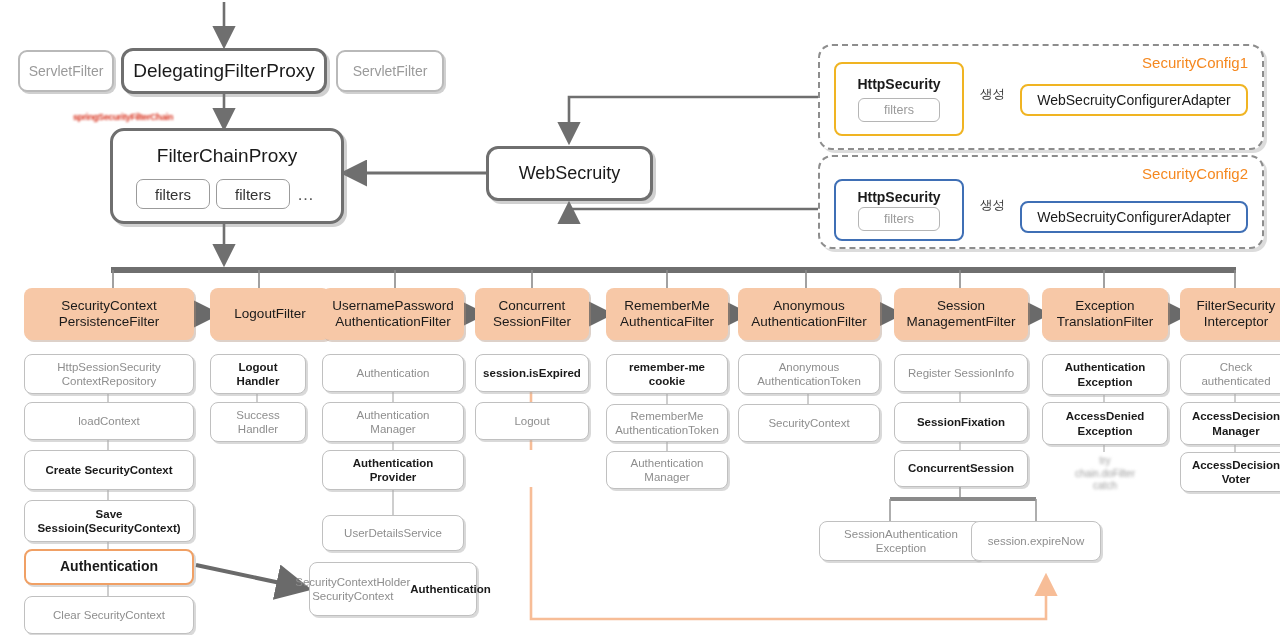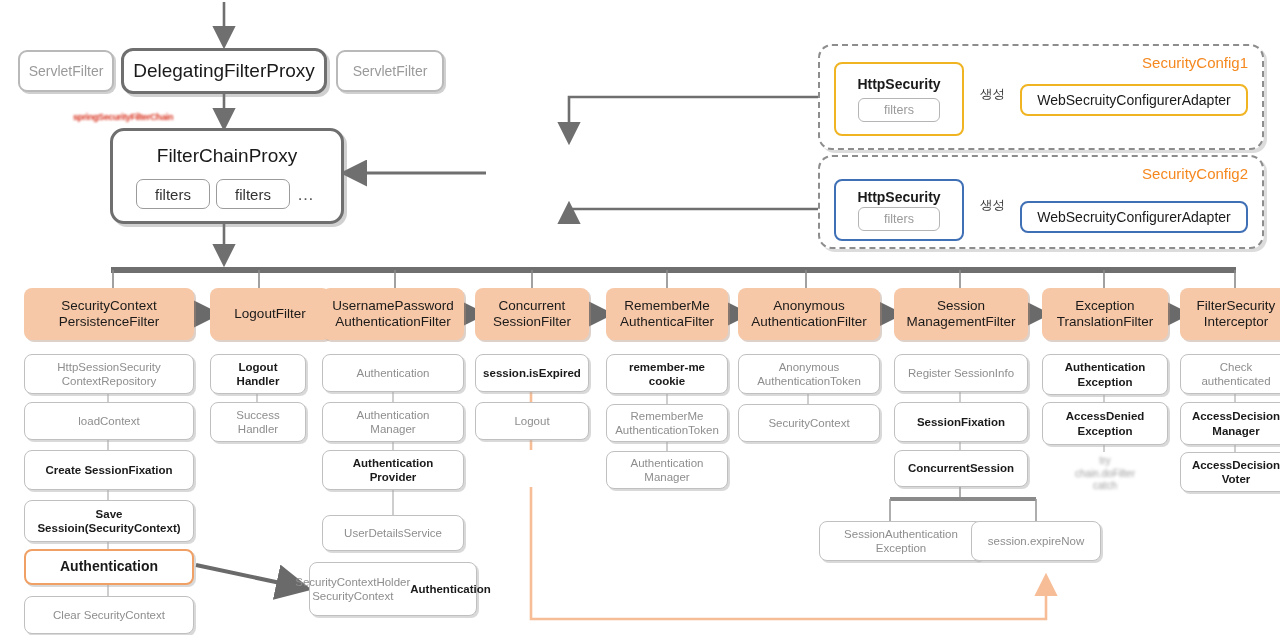--- a/index.html
+++ b/index.html
@@ -164,20 +164,21 @@
 
   <div class="redtxt" style="left:57px;top:112px;">springSecurityFilterChain</div>
 
   <div class="fcp" style="left:94px;top:128px;width:228px;height:90px;">
     <div class="title">FilterChainProxy</div>
     <div class="chip" style="left:23px;top:48px;width:72px;height:28px;">filters</div>
     <div class="chip" style="left:103px;top:48px;width:72px;height:28px;">filters</div>
     <div class="dots" style="left:184px;top:54px;">…</div>
   </div>
 
+  <div class="box mainbox small" style="left:470px;top:146px;width:167px;height:55px;">WebSecruity</div>
 
   <div class="panel" style="left:802px;top:44px;width:446px;height:106px;">
     <div class="cfglabel">SecurityConfig1</div>
     <div class="httpsec gold" style="left:14px;top:16px;width:130px;height:74px;border:2px solid #f0b422;">
       <div class="hs-t">HttpSecurity</div>
       <div class="hs-c">filters</div>
     </div>
     <div class="ko" style="left:160px;top:40px;">생성</div>
     <div class="adapter gold" style="left:200px;top:38px;width:228px;height:32px;">WebSecruityConfigurerAdapter</div>
   </div>
@@ -197,21 +198,21 @@
   <div class="filter" style="left:306px;top:288px;width:142px;height:52px;">UsernamePassword<br>AuthenticationFilter</div>
   <div class="filter" style="left:459px;top:288px;width:114px;height:52px;">Concurrent<br>SessionFilter</div>
   <div class="filter" style="left:590px;top:288px;width:122px;height:52px;">RememberMe<br>AuthenticaFilter</div>
   <div class="filter" style="left:722px;top:288px;width:142px;height:52px;">Anonymous<br>AuthenticationFilter</div>
   <div class="filter" style="left:878px;top:288px;width:134px;height:52px;">Session<br>ManagementFilter</div>
   <div class="filter" style="left:1026px;top:288px;width:126px;height:52px;">Exception<br>TranslationFilter</div>
   <div class="filter" style="left:1164px;top:288px;width:112px;height:52px;">FilterSecurity<br>Interceptor</div>
 
   <div class="det" style="left:8px;top:354px;width:170px;height:40px;">HttpSessionSecurity<br>ContextRepository</div>
   <div class="det" style="left:8px;top:402px;width:170px;height:38px;">loadContext</div>
-  <div class="det strong" style="left:8px;top:450px;width:170px;height:40px;">Create SessionFixation</div>
+  <div class="det strong" style="left:8px;top:450px;width:170px;height:40px;">Create SecurityContext</div>
   <div class="det strong" style="left:8px;top:500px;width:170px;height:42px;">Save<br>Sessioin(SecurityContext)</div>
   <div class="det hl" style="left:8px;top:549px;width:170px;height:36px;">Authentication</div>
   <div class="det" style="left:8px;top:596px;width:170px;height:38px;">Clear SecurityContext</div>
 
   <div class="det strong" style="left:194px;top:354px;width:96px;height:40px;">Logout<br>Handler</div>
   <div class="det" style="left:194px;top:402px;width:96px;height:40px;">Success<br>Handler</div>
 
   <div class="det" style="left:306px;top:354px;width:142px;height:38px;">Authentication</div>
   <div class="det" style="left:306px;top:402px;width:142px;height:40px;">Authentication<br>Manager</div>
   <div class="det strong" style="left:306px;top:450px;width:142px;height:40px;">Authentication<br>Provider</div>

